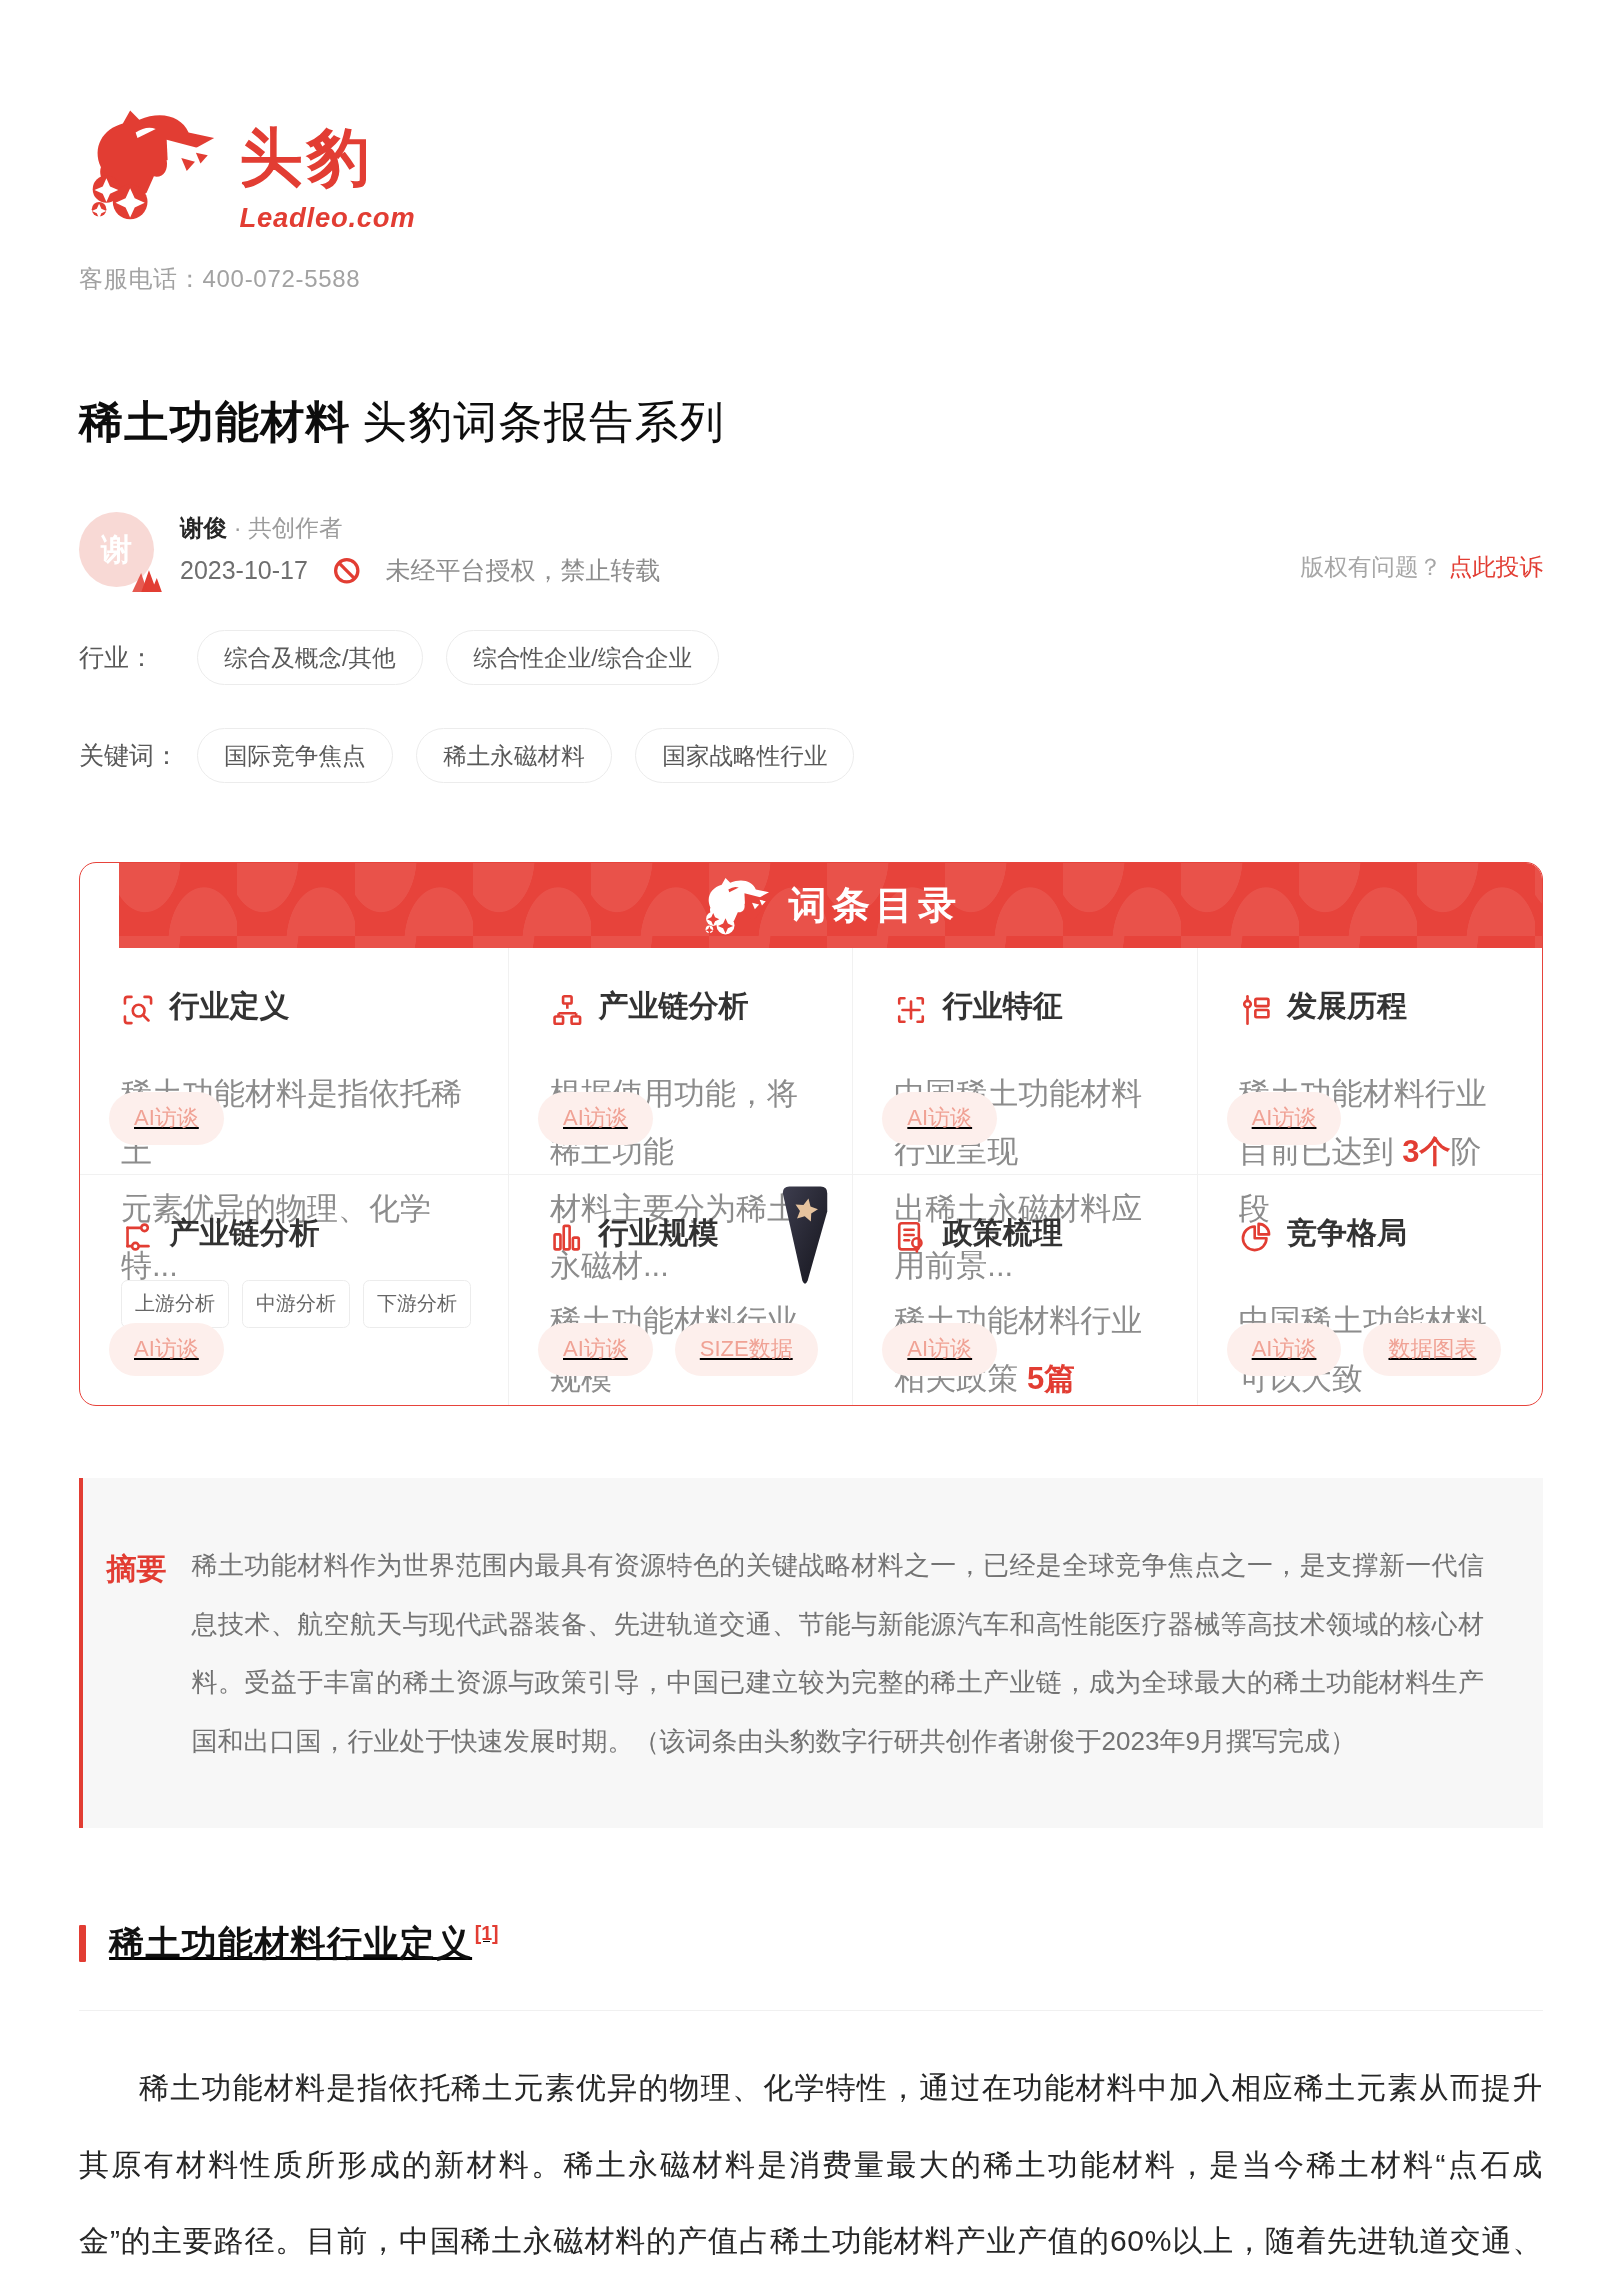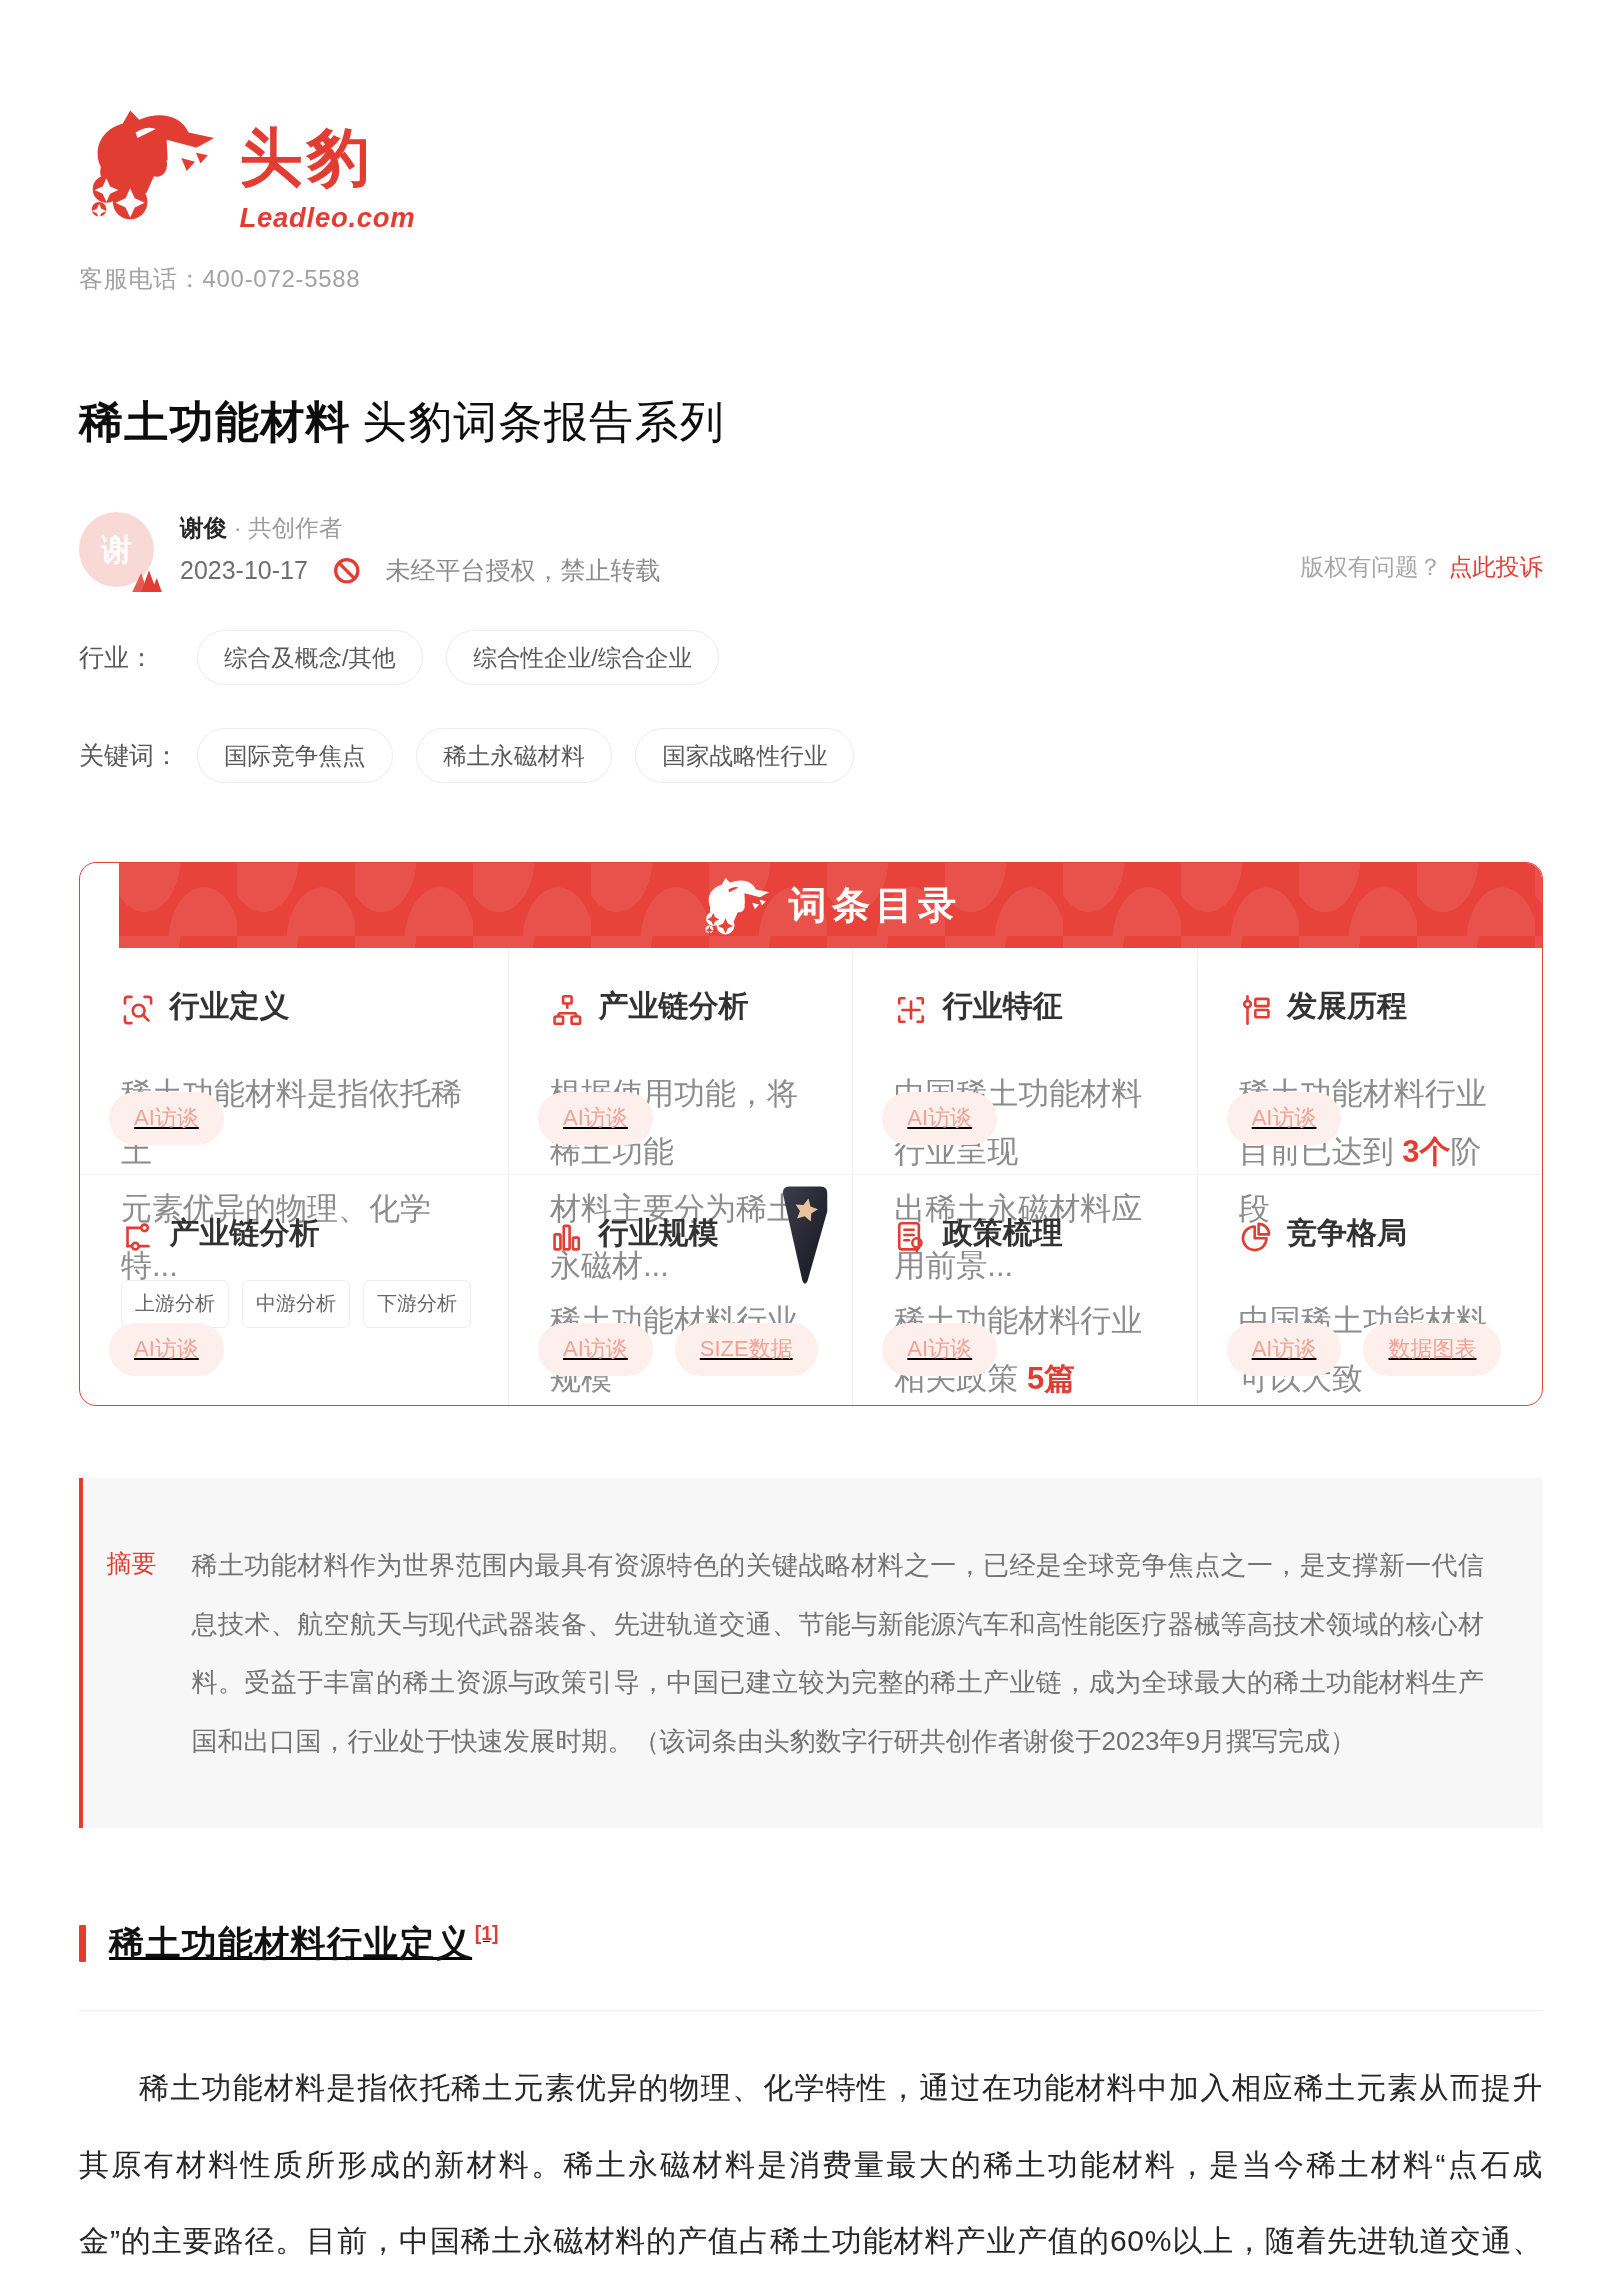--- a/index.html
+++ b/index.html
@@ -63,21 +63,21 @@
   .cell-desc{margin-top:38px;font-size:31px;line-height:1.85;color:var(--text-gray);}
   .red-num{color:var(--accent);font-weight:700;}
   .cell-pills{position:absolute;bottom:29px;left:29px;display:flex;gap:22px;text-decoration:underline;}
   .ai-pill{background:var(--pill-bg);color:var(--pill-text);font-size:22px;border-radius:30px;padding:11.8px 25px;white-space:nowrap;}
   .mini-tags{margin-top:26px;display:flex;gap:13px;}
   .mini-tag{border:1.3px solid var(--tag-border);border-radius:6.5px;font-size:20px;color:#666;padding:9.2px 13px;white-space:nowrap;}
   .corner-badge{position:absolute;top:9.2px;right:22px;}
 
   
   .summary{margin-top:72px;background:var(--summary-bg);border-left:4.6px solid var(--accent);padding:58px 59px 58px 0;display:flex;}
-  .summary-label{flex:0 0 auto;width:85px;margin-left:23.6px;font-size:25px;font-weight:400;color:var(--accent);line-height:2.2;}
+  .summary-label{flex:0 0 auto;width:85px;margin-left:23.6px;font-size:30px;font-weight:700;color:var(--accent);line-height:2.2;}
   .summary-text{font-size:26px;color:var(--summary-text);line-height:2.25;text-align:justify;}
 
   
   .section-heading{margin-top:92px;display:flex;align-items:center;text-decoration:underline;}
   .heading-bar{width:6.5px;height:37px;background:var(--accent);border-radius:1.3px;margin-right:23.6px;}
   .heading-text{font-size:35px;font-weight:700;color:#111;letter-spacing:1.3px;}
   .heading-ref{font-size:19.6px;font-weight:700;color:var(--accent);vertical-align:super;position:relative;top:-10.5px;margin-left:2.6px;}
 
   .divider{border:none;border-top:1.3px solid var(--divider);margin-top:43px;}
 

